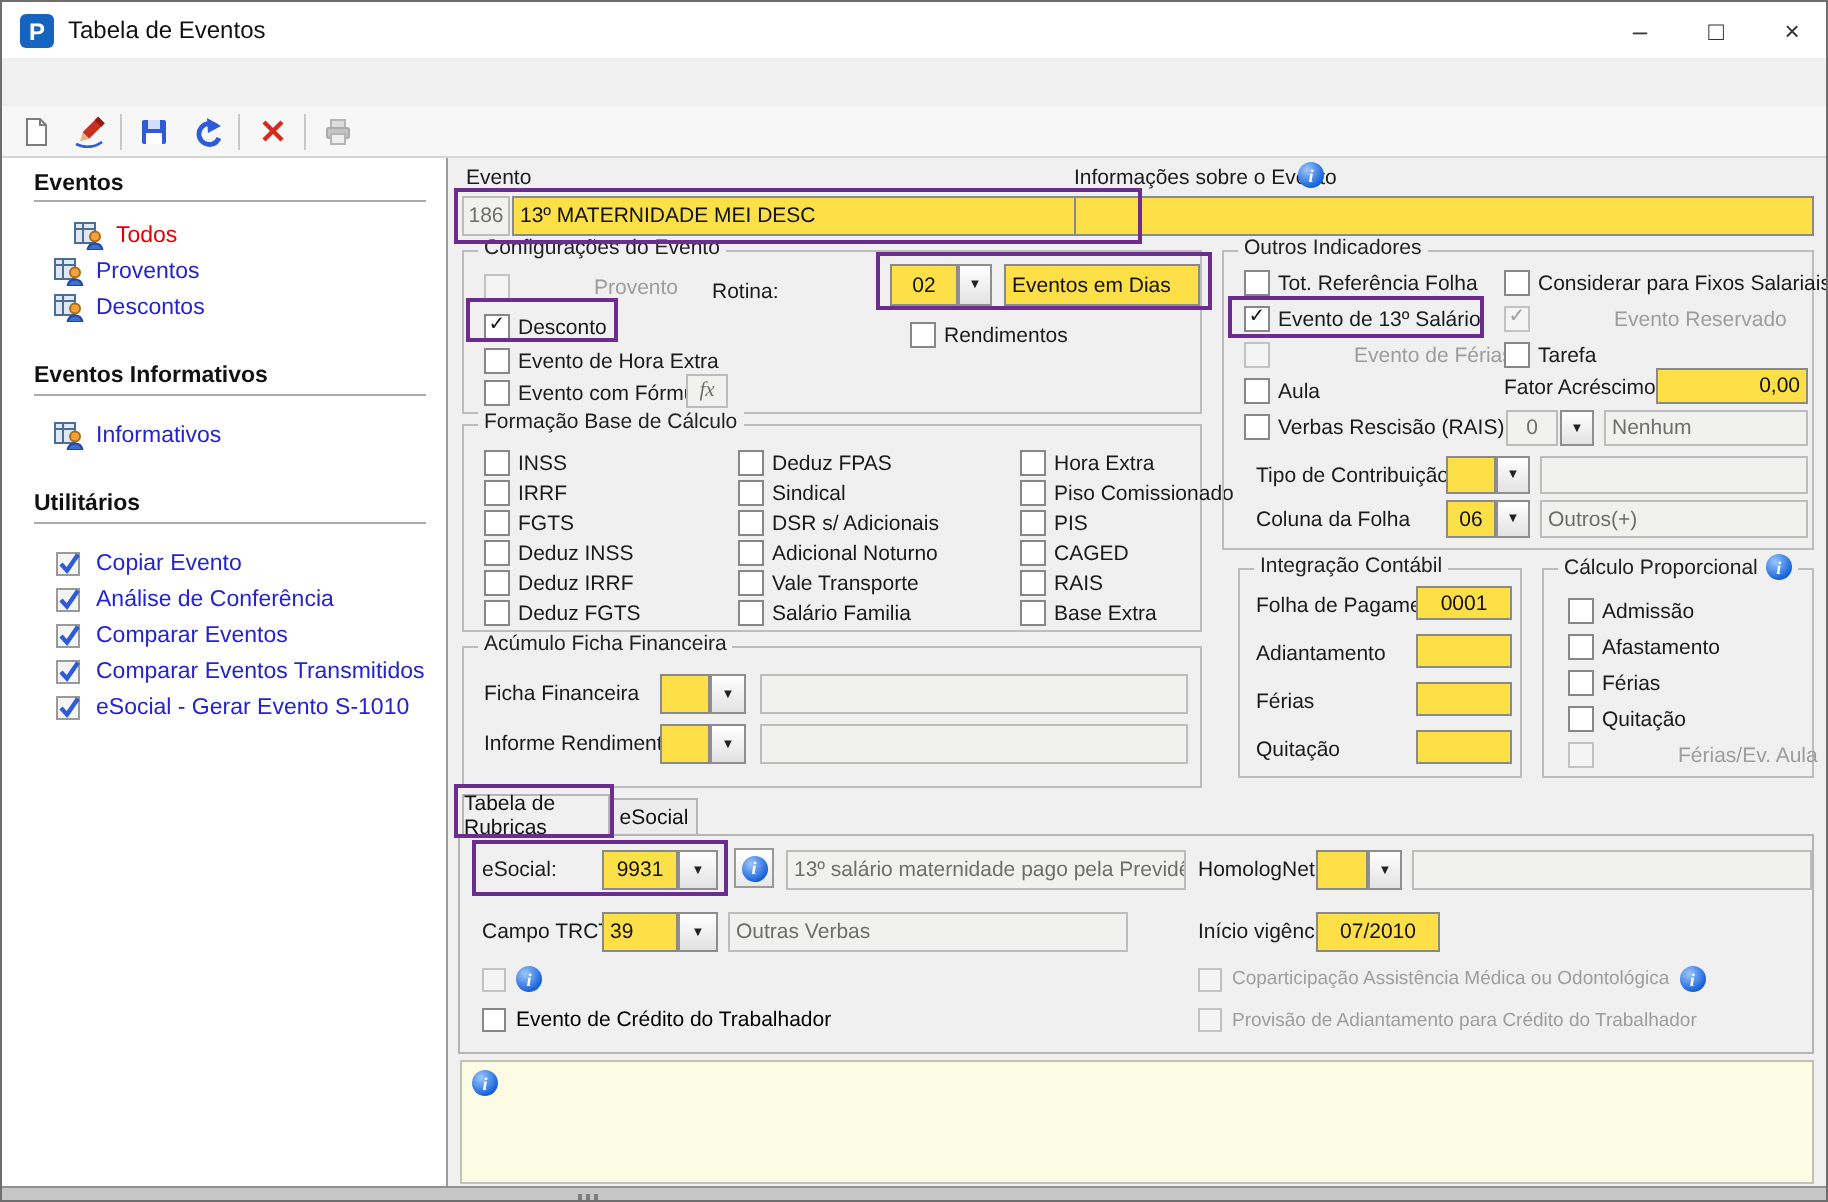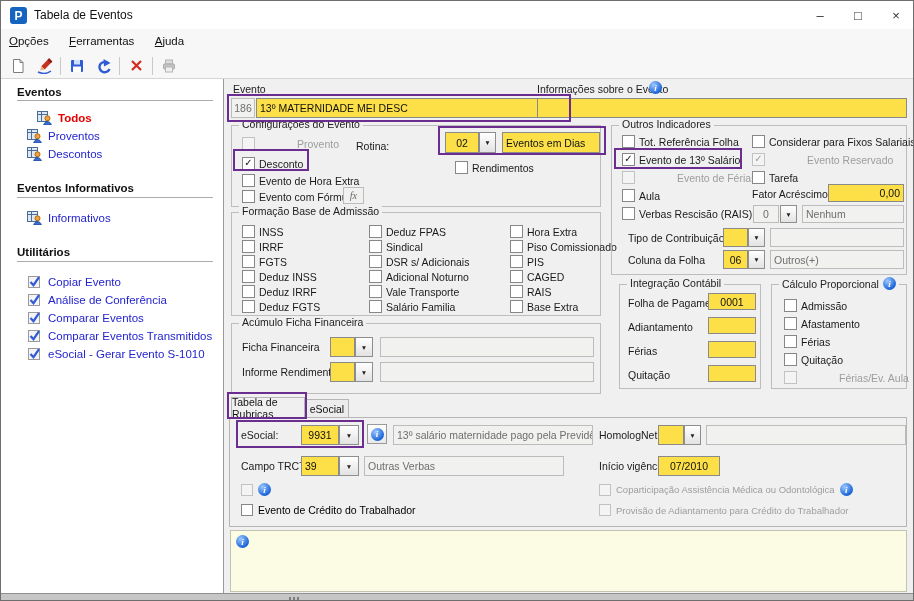--- a/index.html
+++ b/index.html
@@ -16,21 +16,21 @@
   .mitem::first-letter{text-decoration:underline;}
   .toolbar{position:absolute;left:0;top:52px;width:100%;height:26px;background:#f7f7f7;border-bottom:1px solid #d5d5d5;
     display:flex;align-items:center;padding-left:4px;box-sizing:border-box;}
   .tbtn{width:26px;height:22px;display:flex;align-items:center;justify-content:center;cursor:pointer;}
   .tsep{width:1px;height:18px;background:#c9c9c9;margin:0 3px;}
   
   .sidebar{position:absolute;left:0;top:78px;width:223px;height:514px;background:#fff;border-right:1px solid #9b9b9b;box-sizing:border-box;}
   .shead{position:absolute;left:16px;font-weight:bold;font-size:11.5px;color:#111;white-space:nowrap;}
   .sline{position:absolute;left:16px;width:196px;border-top:1px solid #ababab;}
   .sitem{position:absolute;left:26px;display:flex;gap:6px;align-items:center;font-size:11.5px;color:#2323cf;cursor:pointer;white-space:nowrap;}
-  .sitem.active{color:#e60000;font-weight:bold;padding-left:10px;}
+  .sitem.active{color:#e60000;font-weight:normal;padding-left:10px;}
   
   .main{position:absolute;left:223px;top:78px;width:691px;height:514px;background:#f0f0f0;}
   .lab{position:absolute;font-size:10.5px;color:#1a1a1a;white-space:nowrap;}
   .fld{position:absolute;background:#fde047;border:1px solid #8a8a8a;font-size:10.5px;color:#111;padding:2px 3px;
     display:flex;align-items:center;box-sizing:border-box;white-space:nowrap;overflow:hidden;}
   .fld.dis{background:#f1f1f0;border-color:#bcbcbc;color:#6e6e6e;}
   .fld.ctr{justify-content:center;} .fld.rt{justify-content:flex-end;}
   .dd{position:absolute;border:1px solid #8e8e8e;background:linear-gradient(#ffffff,#e2e2e2);display:flex;align-items:center;
     justify-content:center;font-size:6.5px;color:#222;box-sizing:border-box;cursor:pointer;}
   .gb{position:absolute;border:1px solid #bdbdbd;box-sizing:border-box;}
@@ -67,25 +67,20 @@
   <div class="titlebar">
     <div class="applogo">
         <span>P</span>
       </div>
     <div class="apptitle">Tabela de Eventos</div>
     <div class="wbtn" style="left:802px">–</div>
     <div class="wbtn" style="left:840px">□</div>
     <div class="wbtn" style="left:878px">×</div>
   </div>
 
-  <div class="menubar">
-    <span class="mitem">Opções</span>
-    <span class="mitem">Ferramentas</span>
-    <span class="mitem">Ajuda</span>
-  </div>
 
   <div class="toolbar">
     <div class="tbtn">
       <svg width="16" height="16">
           <path d="M3.5 1.5h6.5l3 3v10h-9.5z" fill="#fff" stroke="#7d7d7d"></path>
           <path d="M10 1.5v3h3" fill="none" stroke="#7d7d7d"></path>
         </svg>
     </div>
     <div class="tbtn">
       <svg width="17" height="16">
@@ -248,21 +243,21 @@
       <div class="cb" style="left:10px;top:64px">
         <span class="bx"></span>
         <span>Evento com Fórmula</span>
       </div>
       <div class="fld dis ctr" style="left:111px;top:61px;width:21px;height:17px;font-style:italic;font-family:'Liberation Serif','DejaVu Serif',serif">fx</div>
     </div>
     <div class="annot" style="left:214px;top:47px;width:168px;height:29px"></div>
     <div class="annot" style="left:9px;top:70px;width:76px;height:22px"></div>
 
     <div class="gb" style="left:7px;top:133px;width:370px;height:104px">
-      <div class="gt">Formação Base de Admissão</div>
+      <div class="gt">Formação Base de Cálculo</div>
       <div class="cb" style="left:10px;top:12px">
           <span class="bx"></span>
           <span>INSS</span>
         </div>
       <div class="cb" style="left:10px;top:27px">
           <span class="bx"></span>
           <span>IRRF</span>
         </div>
       <div class="cb" style="left:10px;top:42px">
           <span class="bx"></span>

